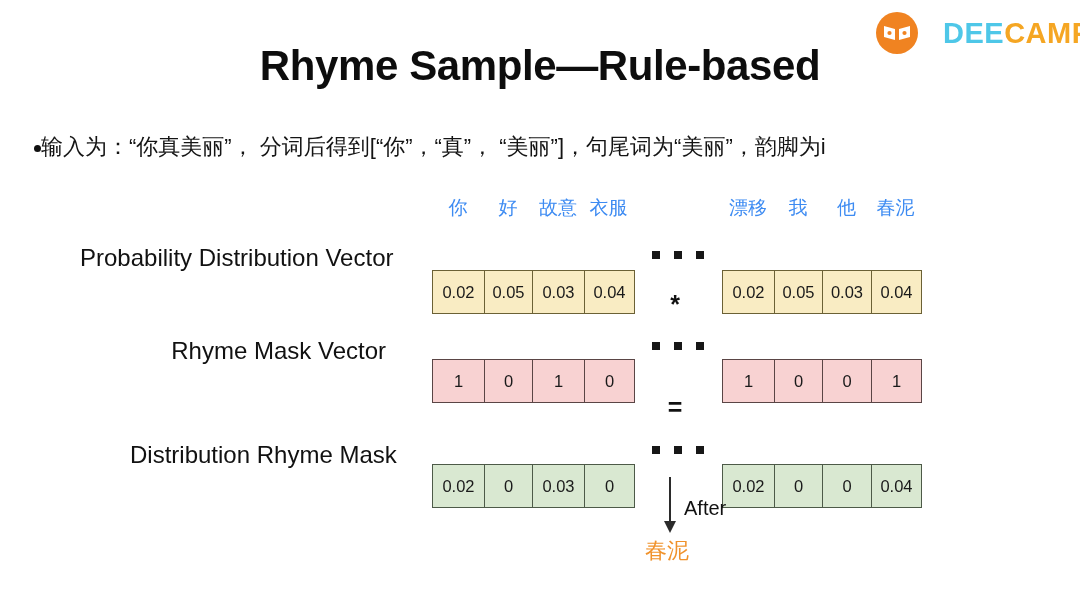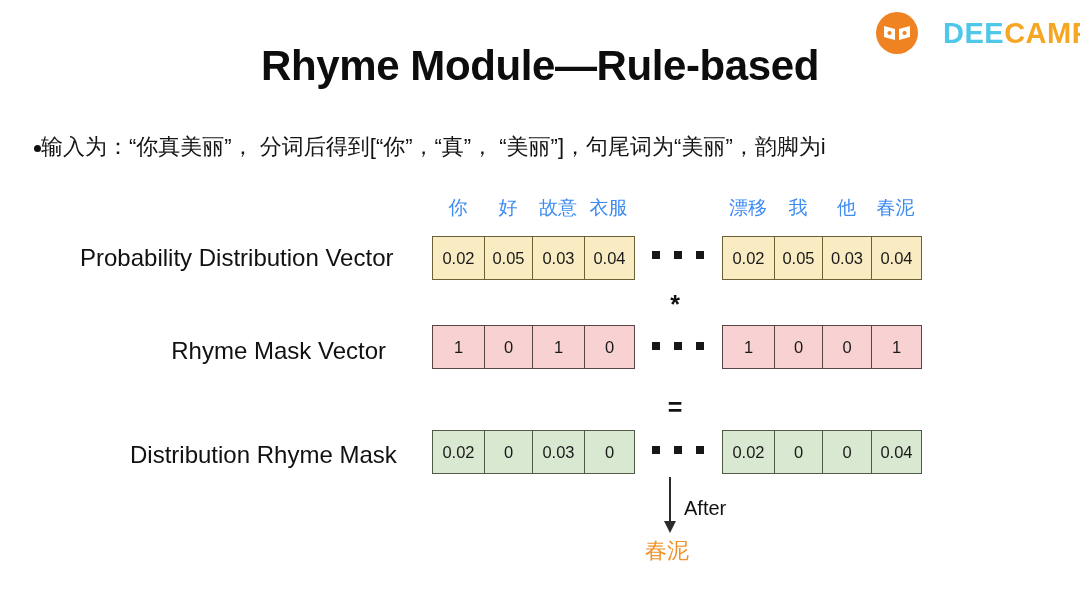--- a/index.html
+++ b/index.html
@@ -80,20 +80,21 @@
     position: absolute; display: flex;
     font-size: 19px; color: #3d8bf2; font-weight: 500;
   }
   .word-head span {
     text-align: center; white-space: nowrap;
   }
 
   .vec {
     position: absolute; display: flex;
     border: 1.6px solid #4a4a3f;
+    margin-top: 34px;
   }
   .vec .cell {
     height: 42px; display: flex; align-items: center; justify-content: center;
     font-size: 16.5px; color: #1a1a1a;
     border-right: 1.6px solid #4a4a3f;
   }
   .vec .cell:last-child { border-right: none; }
 
   .vec.yellow { border-color: #6b6135; }
   .vec.yellow .cell { background: #f9ecc3; border-right-color: #6b6135; }
@@ -144,21 +145,21 @@
         <path d="M1 2 L12 5 L12 16 L1 13 Z" fill="#ffffff"></path>
         <path d="M27 2 L16 5 L16 16 L27 13 Z" fill="#ffffff"></path>
         <circle cx="6.5" cy="9" r="2.1" fill="#f08321"></circle>
         <circle cx="21.5" cy="9" r="2.1" fill="#f08321"></circle>
       </svg>
     </div>
     <div class="dc-word"><span class="t">DEE</span><span class="o">CAMP</span></div>
   </div>
 
 
-  <div class="title">Rhyme Module—Rule-based</div>
+  <div class="title">Rhyme Sample—Rule-based</div>
 
   <div class="bullet-row">
     <div class="bullet-dot"></div>
     <div class="bullet-text">输入为：“你真美丽”， 分词后得到[“你”，“真”， “美丽”]，句尾词为“美丽”，韵脚为i</div>
   </div>
 
   <div class="diagram">
 
     <div class="word-head" style="left:432px; top:195px; width:201px;">
       <span style="width:52px;">你</span>

